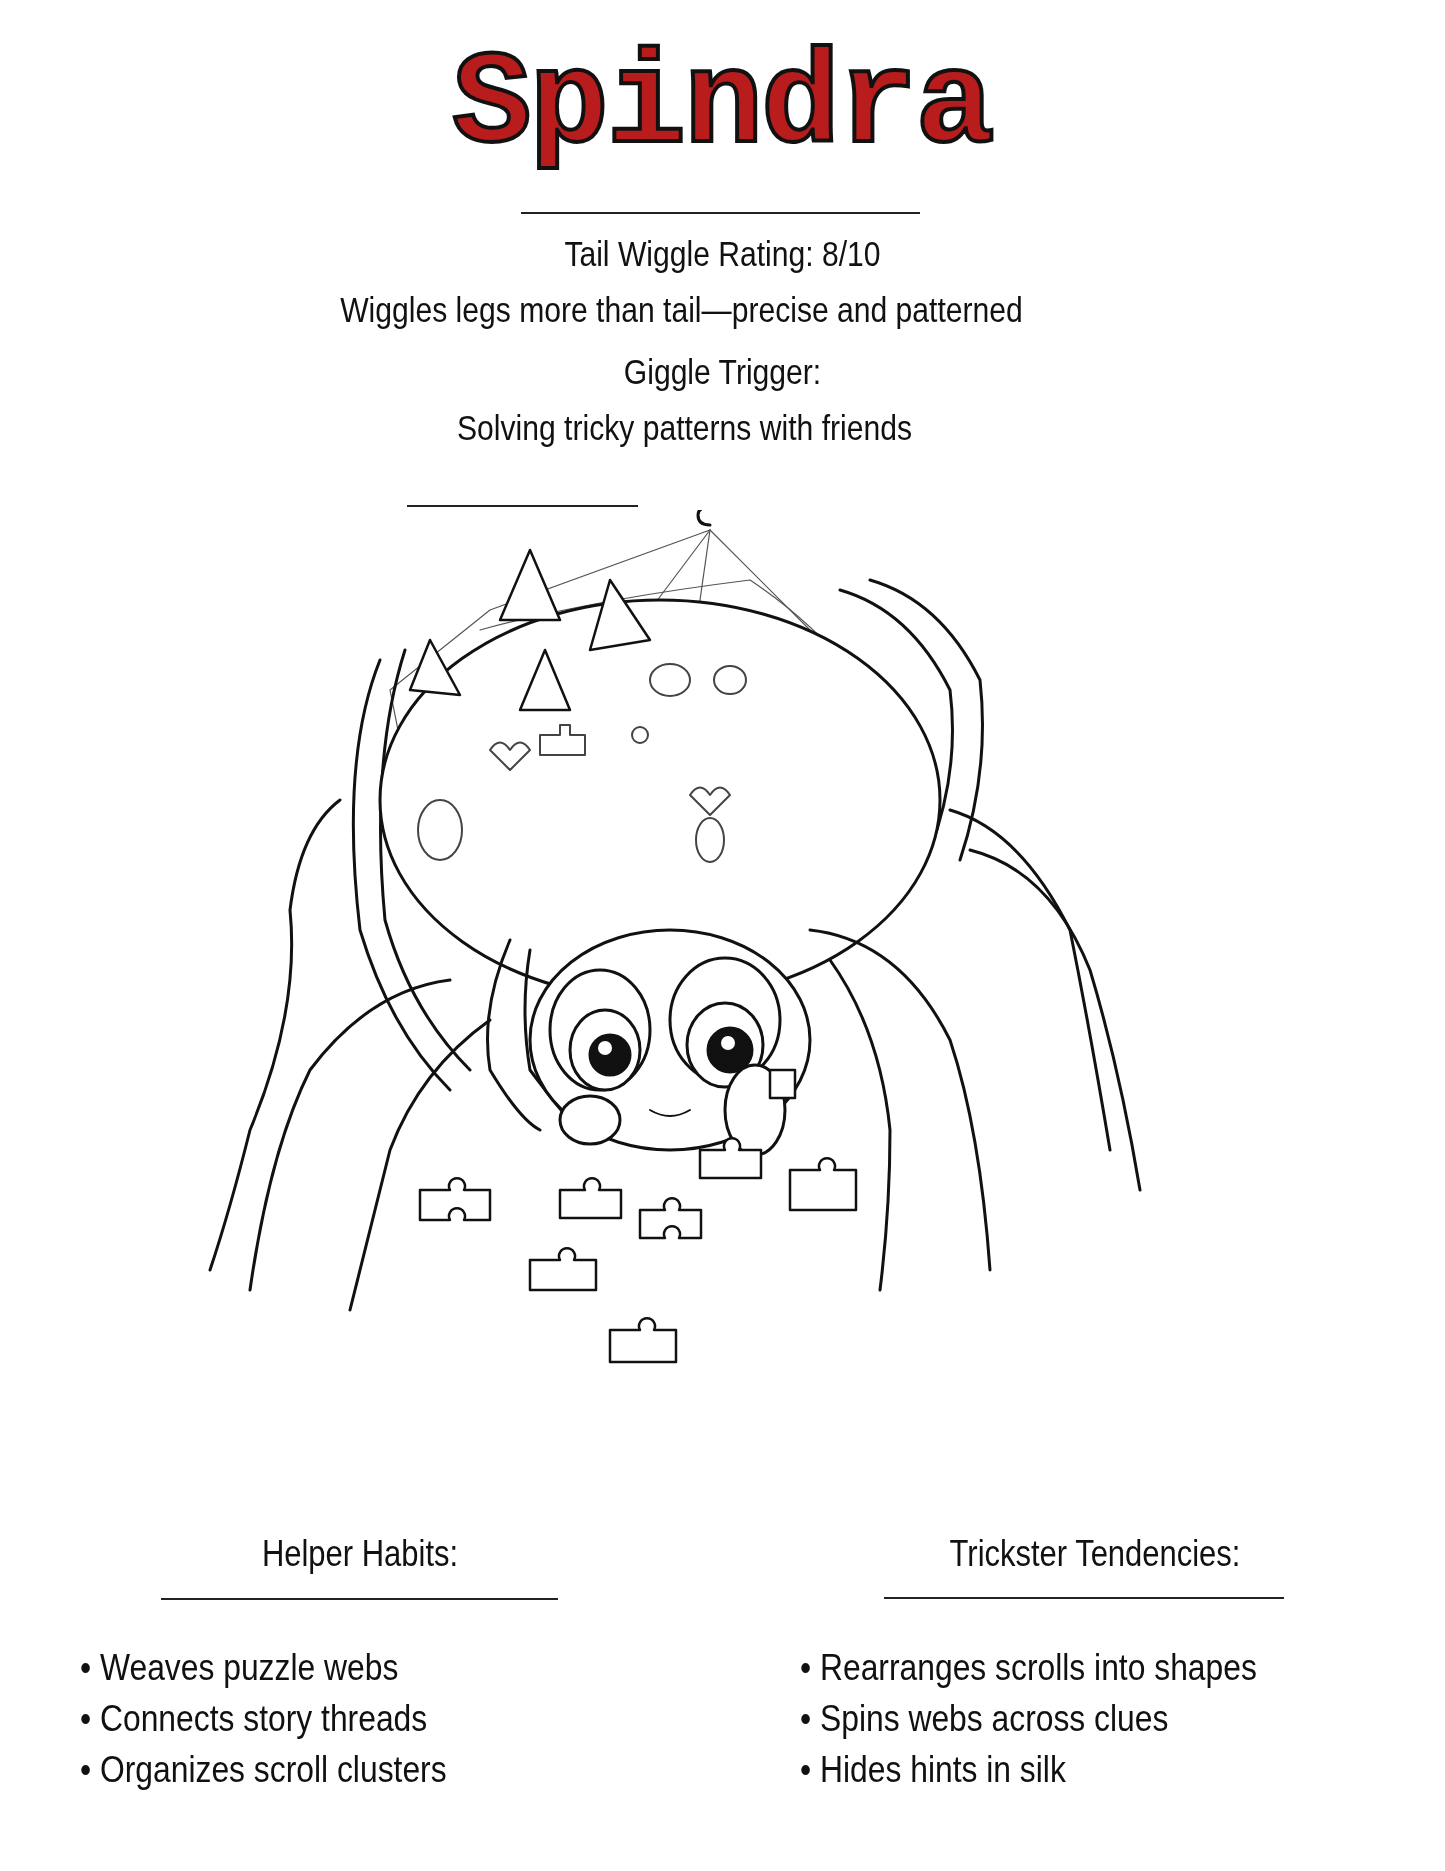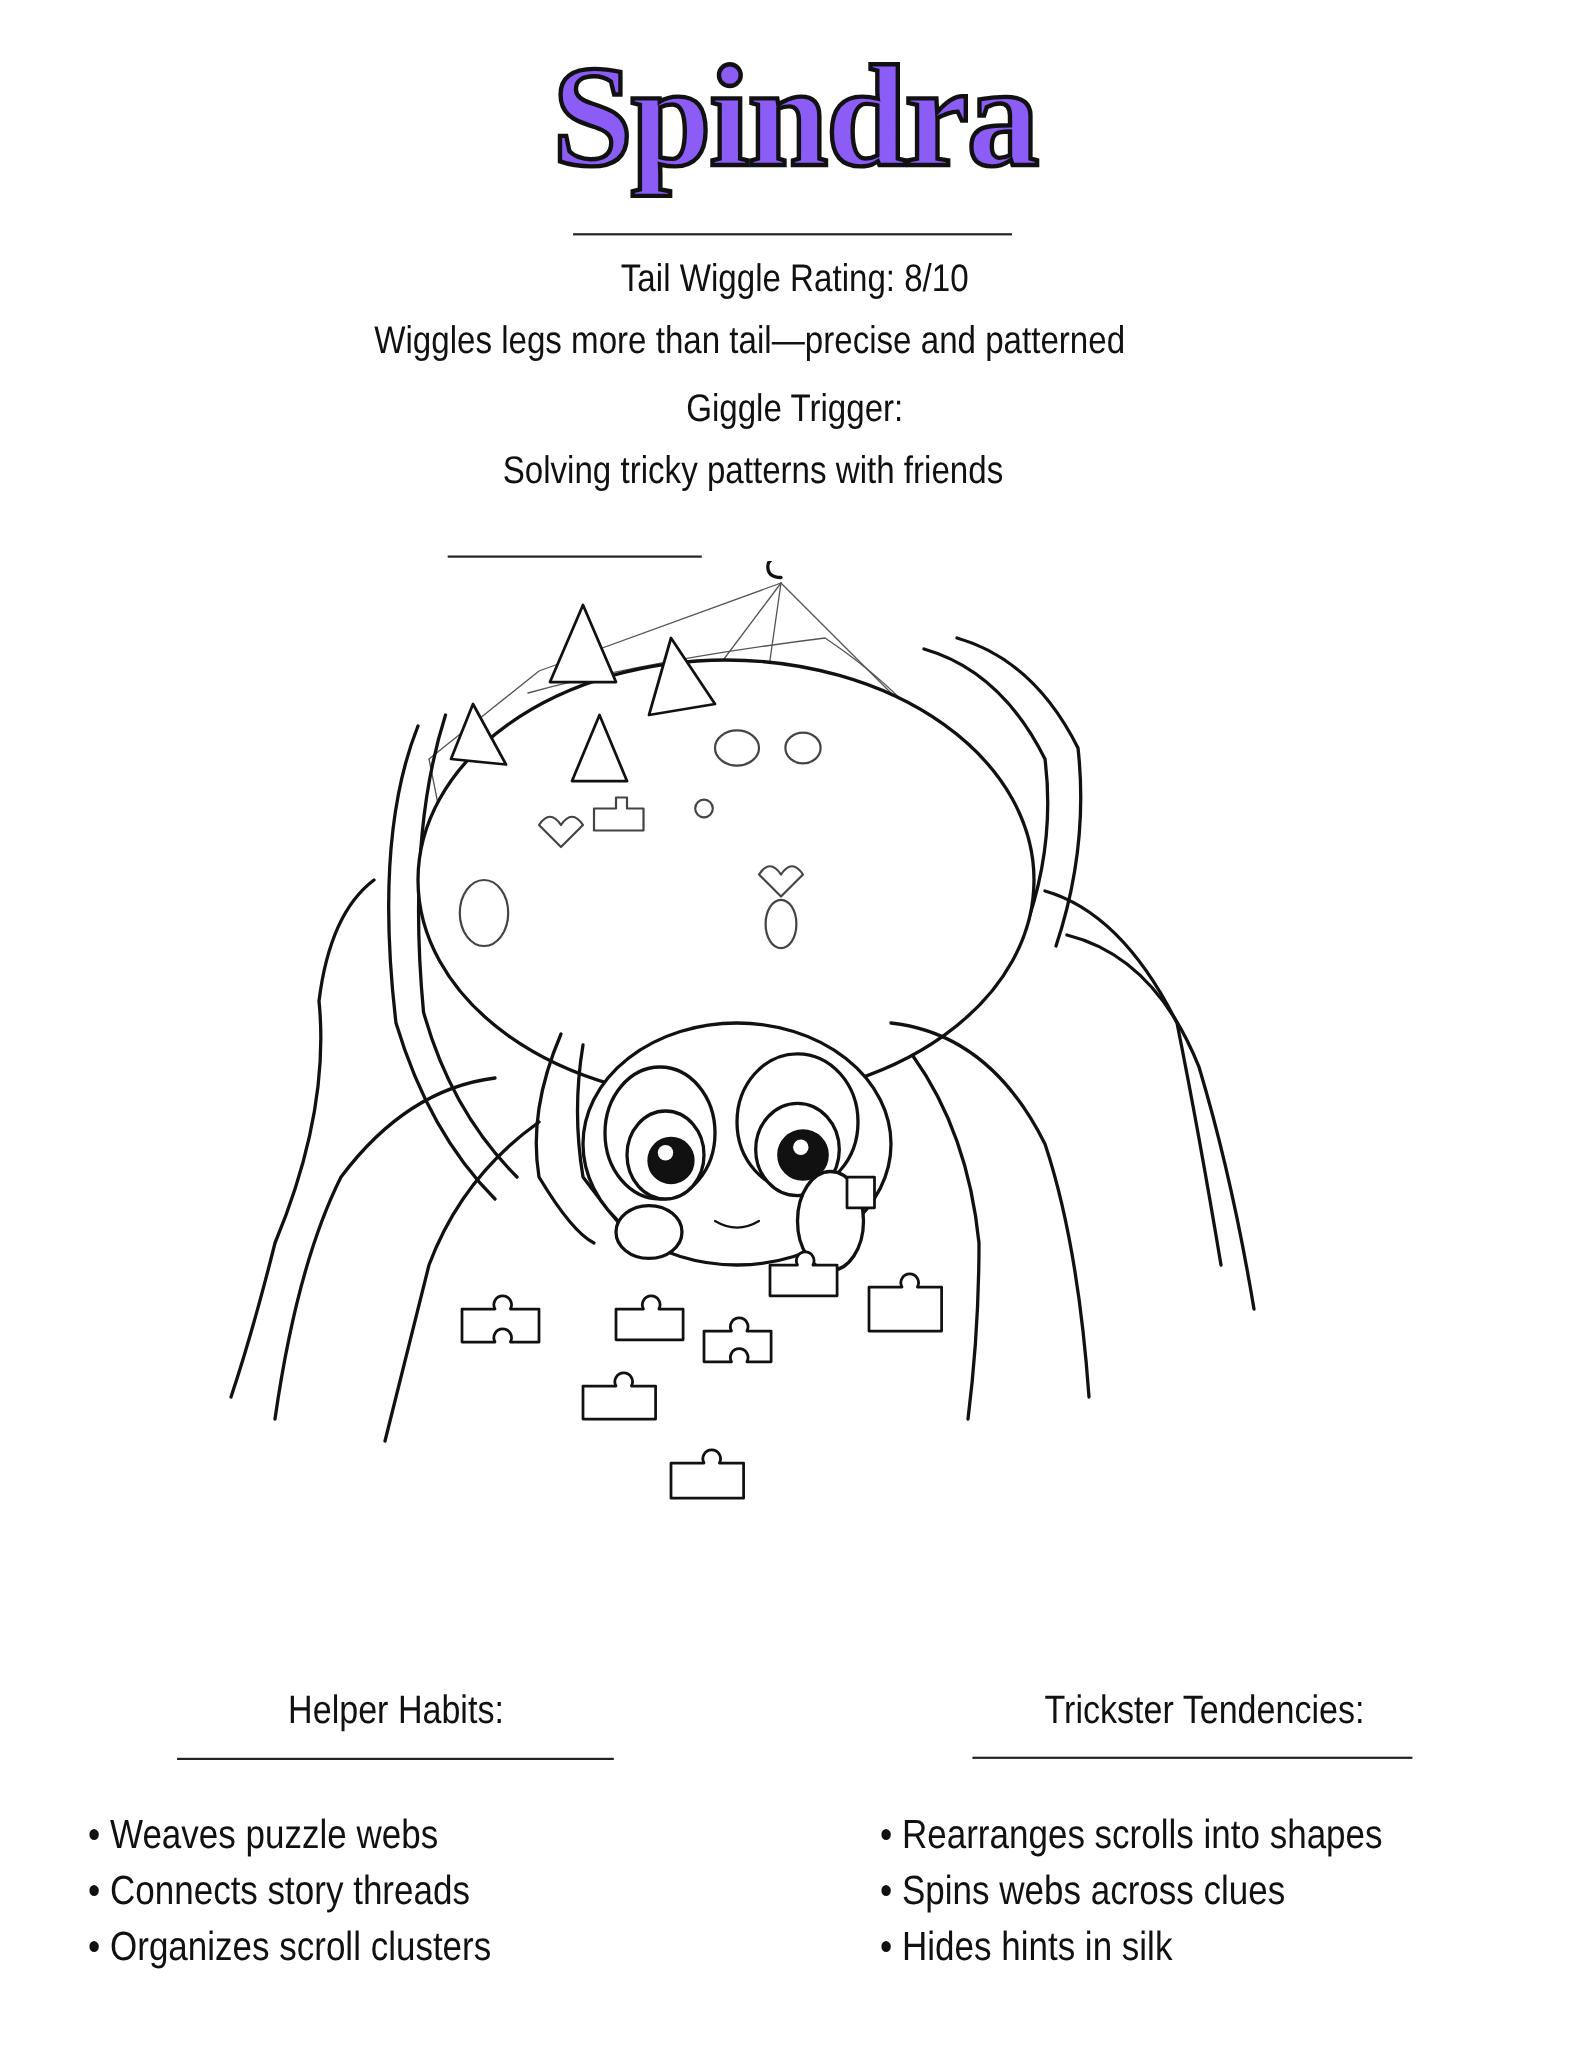--- a/index.html
+++ b/index.html
@@ -1,21 +1,21 @@
 <!DOCTYPE html>
 <html><head>
 <meta charset="utf-8">
 <style>
   html, body { margin: 0; padding: 0; background: #ffffff; }
   body { width: 1445px; height: 1871px; position: relative; overflow: hidden;
          font-family: "Liberation Sans", "DejaVu Sans", sans-serif; color: #111; }
   .abs { position: absolute; }
   .title-wrap { left: 0; top: 40px; width: 1445px; text-align: center; }
-  .title { font-family: Liberation Serif, serif; font-weight: bold; font-size: 132px;
-           letter-spacing: -2px; color: #8b5cf6; -webkit-text-stroke: 4px #111; line-height: 1; }
+  .title { font-family: Liberation Mono, monospace; font-weight: bold; font-size: 132px;
+           letter-spacing: -2px; color: #b91c1c; -webkit-text-stroke: 4px #111; line-height: 1; }
   .rule { height: 2px; background: #222; }
   .center-text { left: 0; width: 1445px; text-align: center; font-size: 35px;
                  transform: scaleX(0.86); transform-origin: center; }
   .section-head { font-size: 36px; text-align: center; transform: scaleX(0.86); }
   .list { font-size: 37px; line-height: 51px; transform: scaleX(0.86); transform-origin: left top; }
   .list .item { white-space: nowrap; }
   .illustration { left: 190px; top: 510px; width: 1080px; height: 1060px; }
 </style>
 </head>
 <body>

